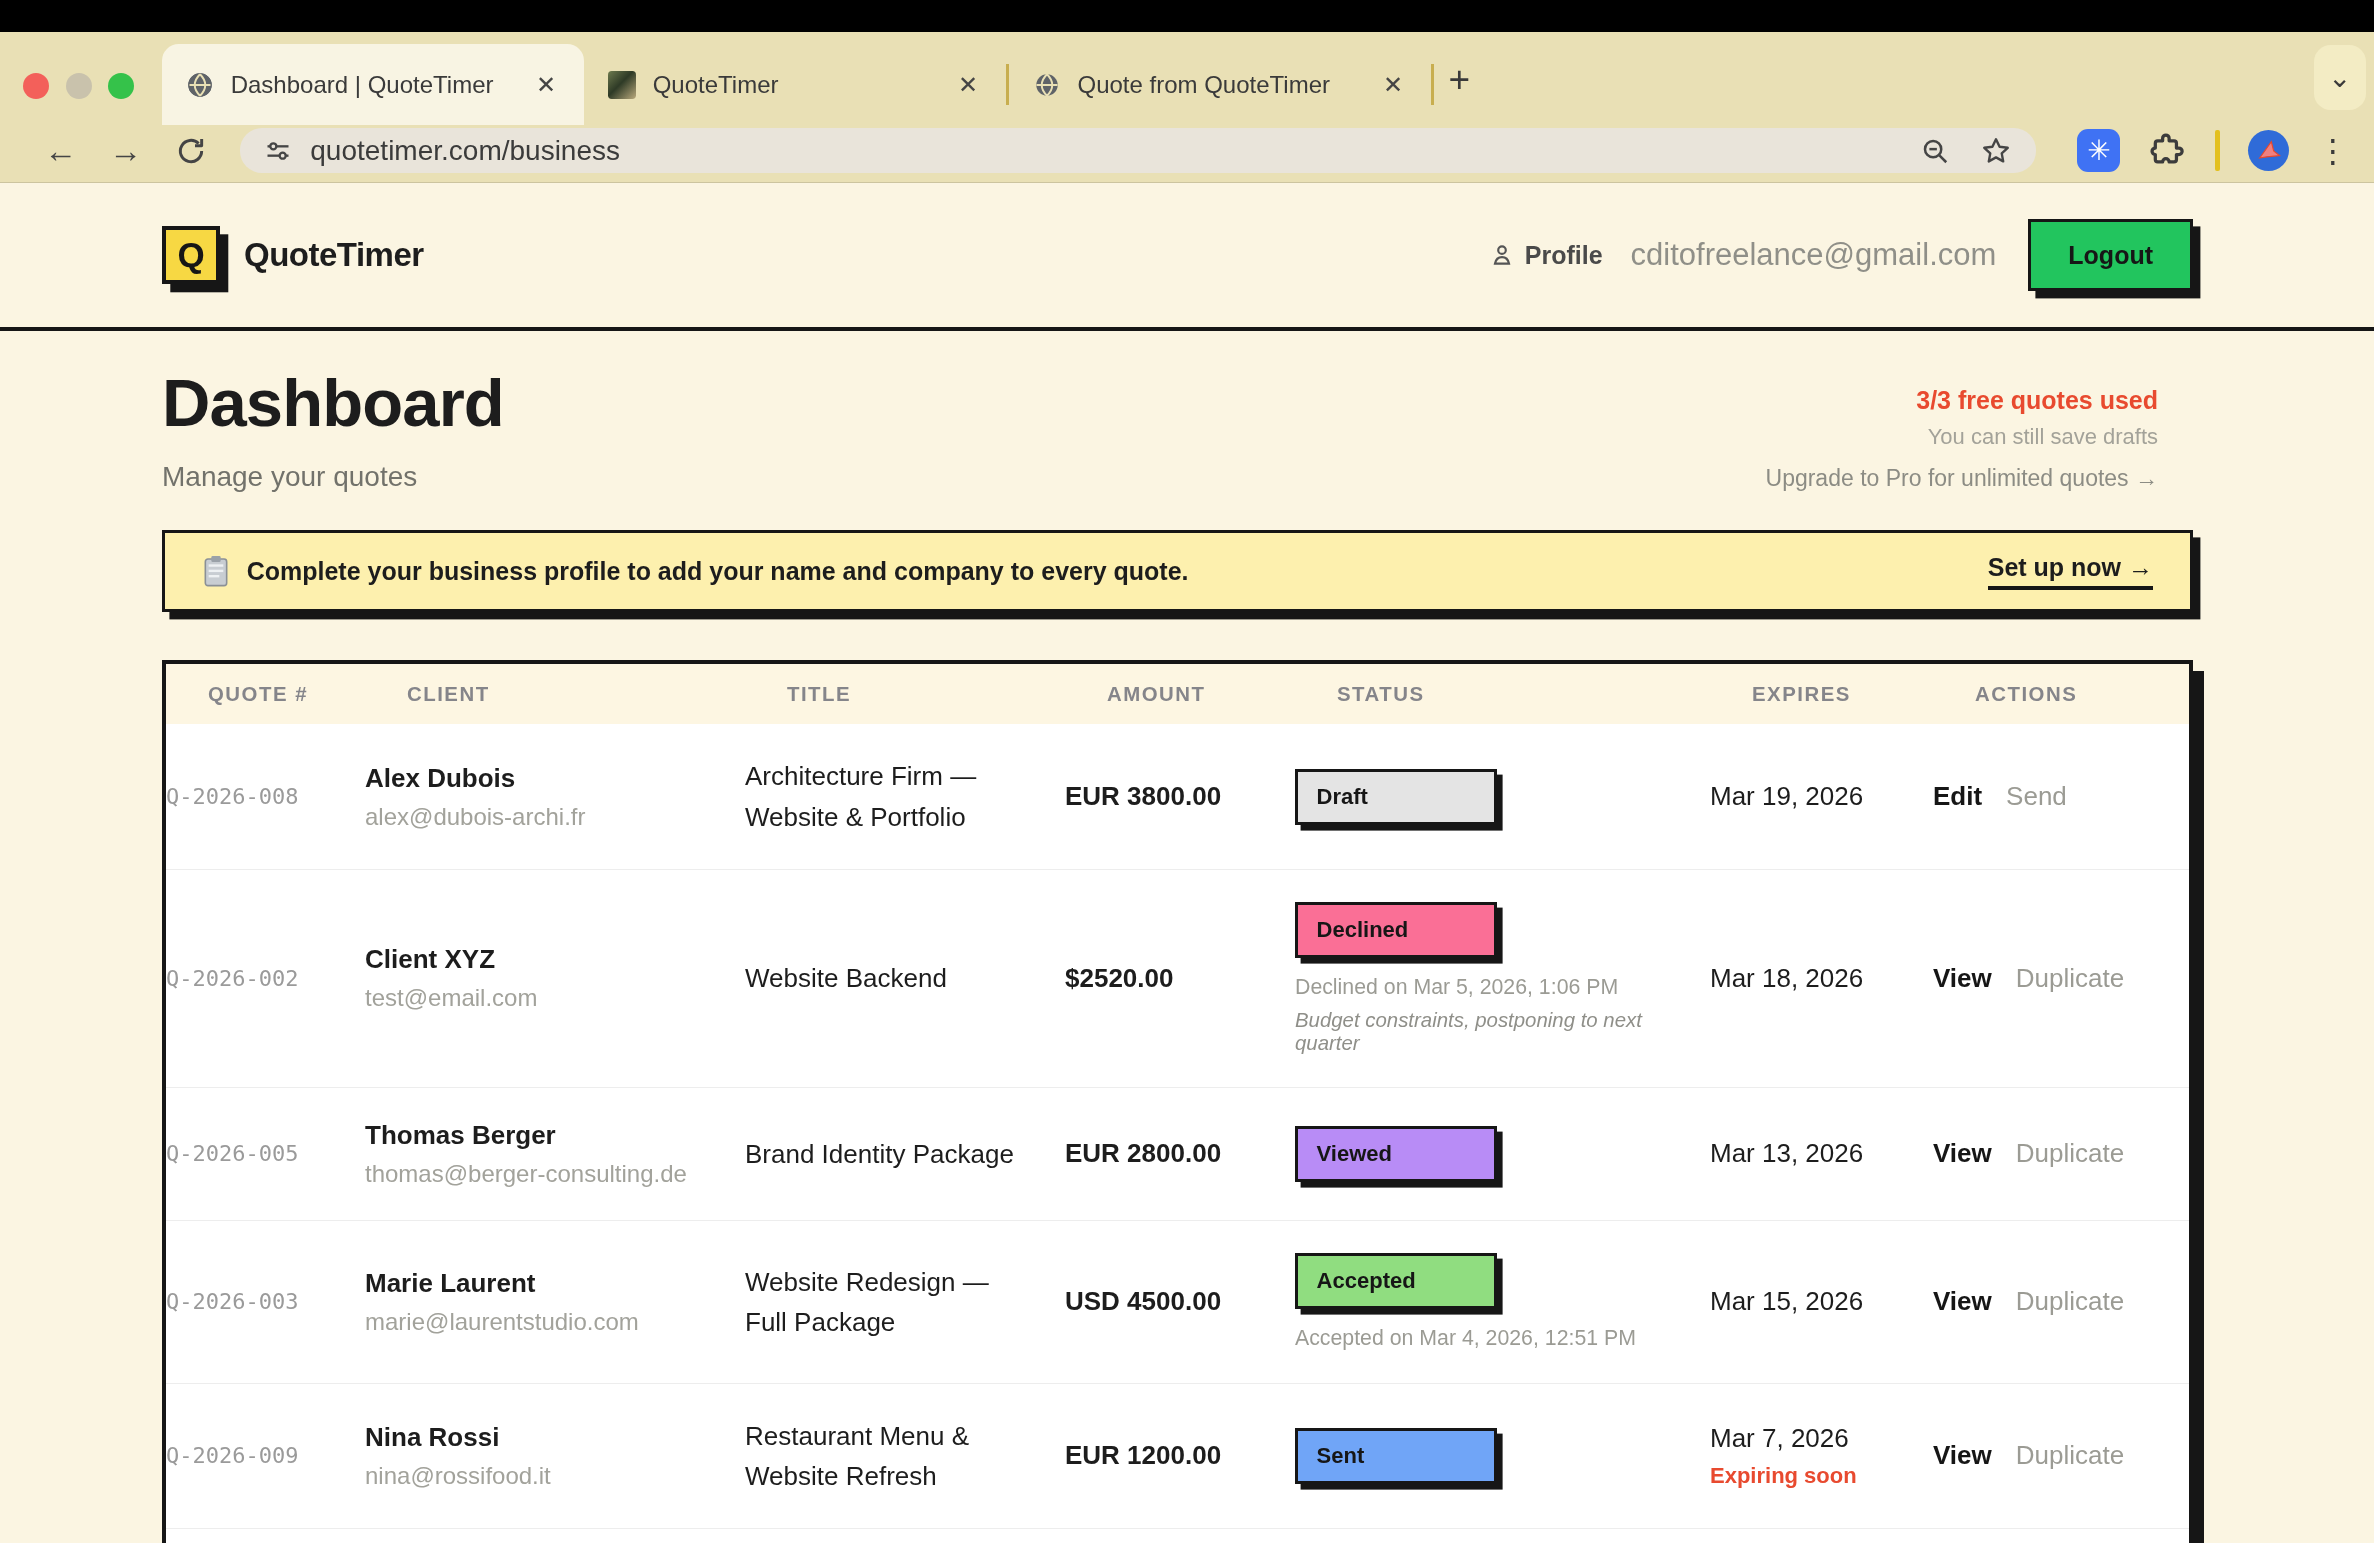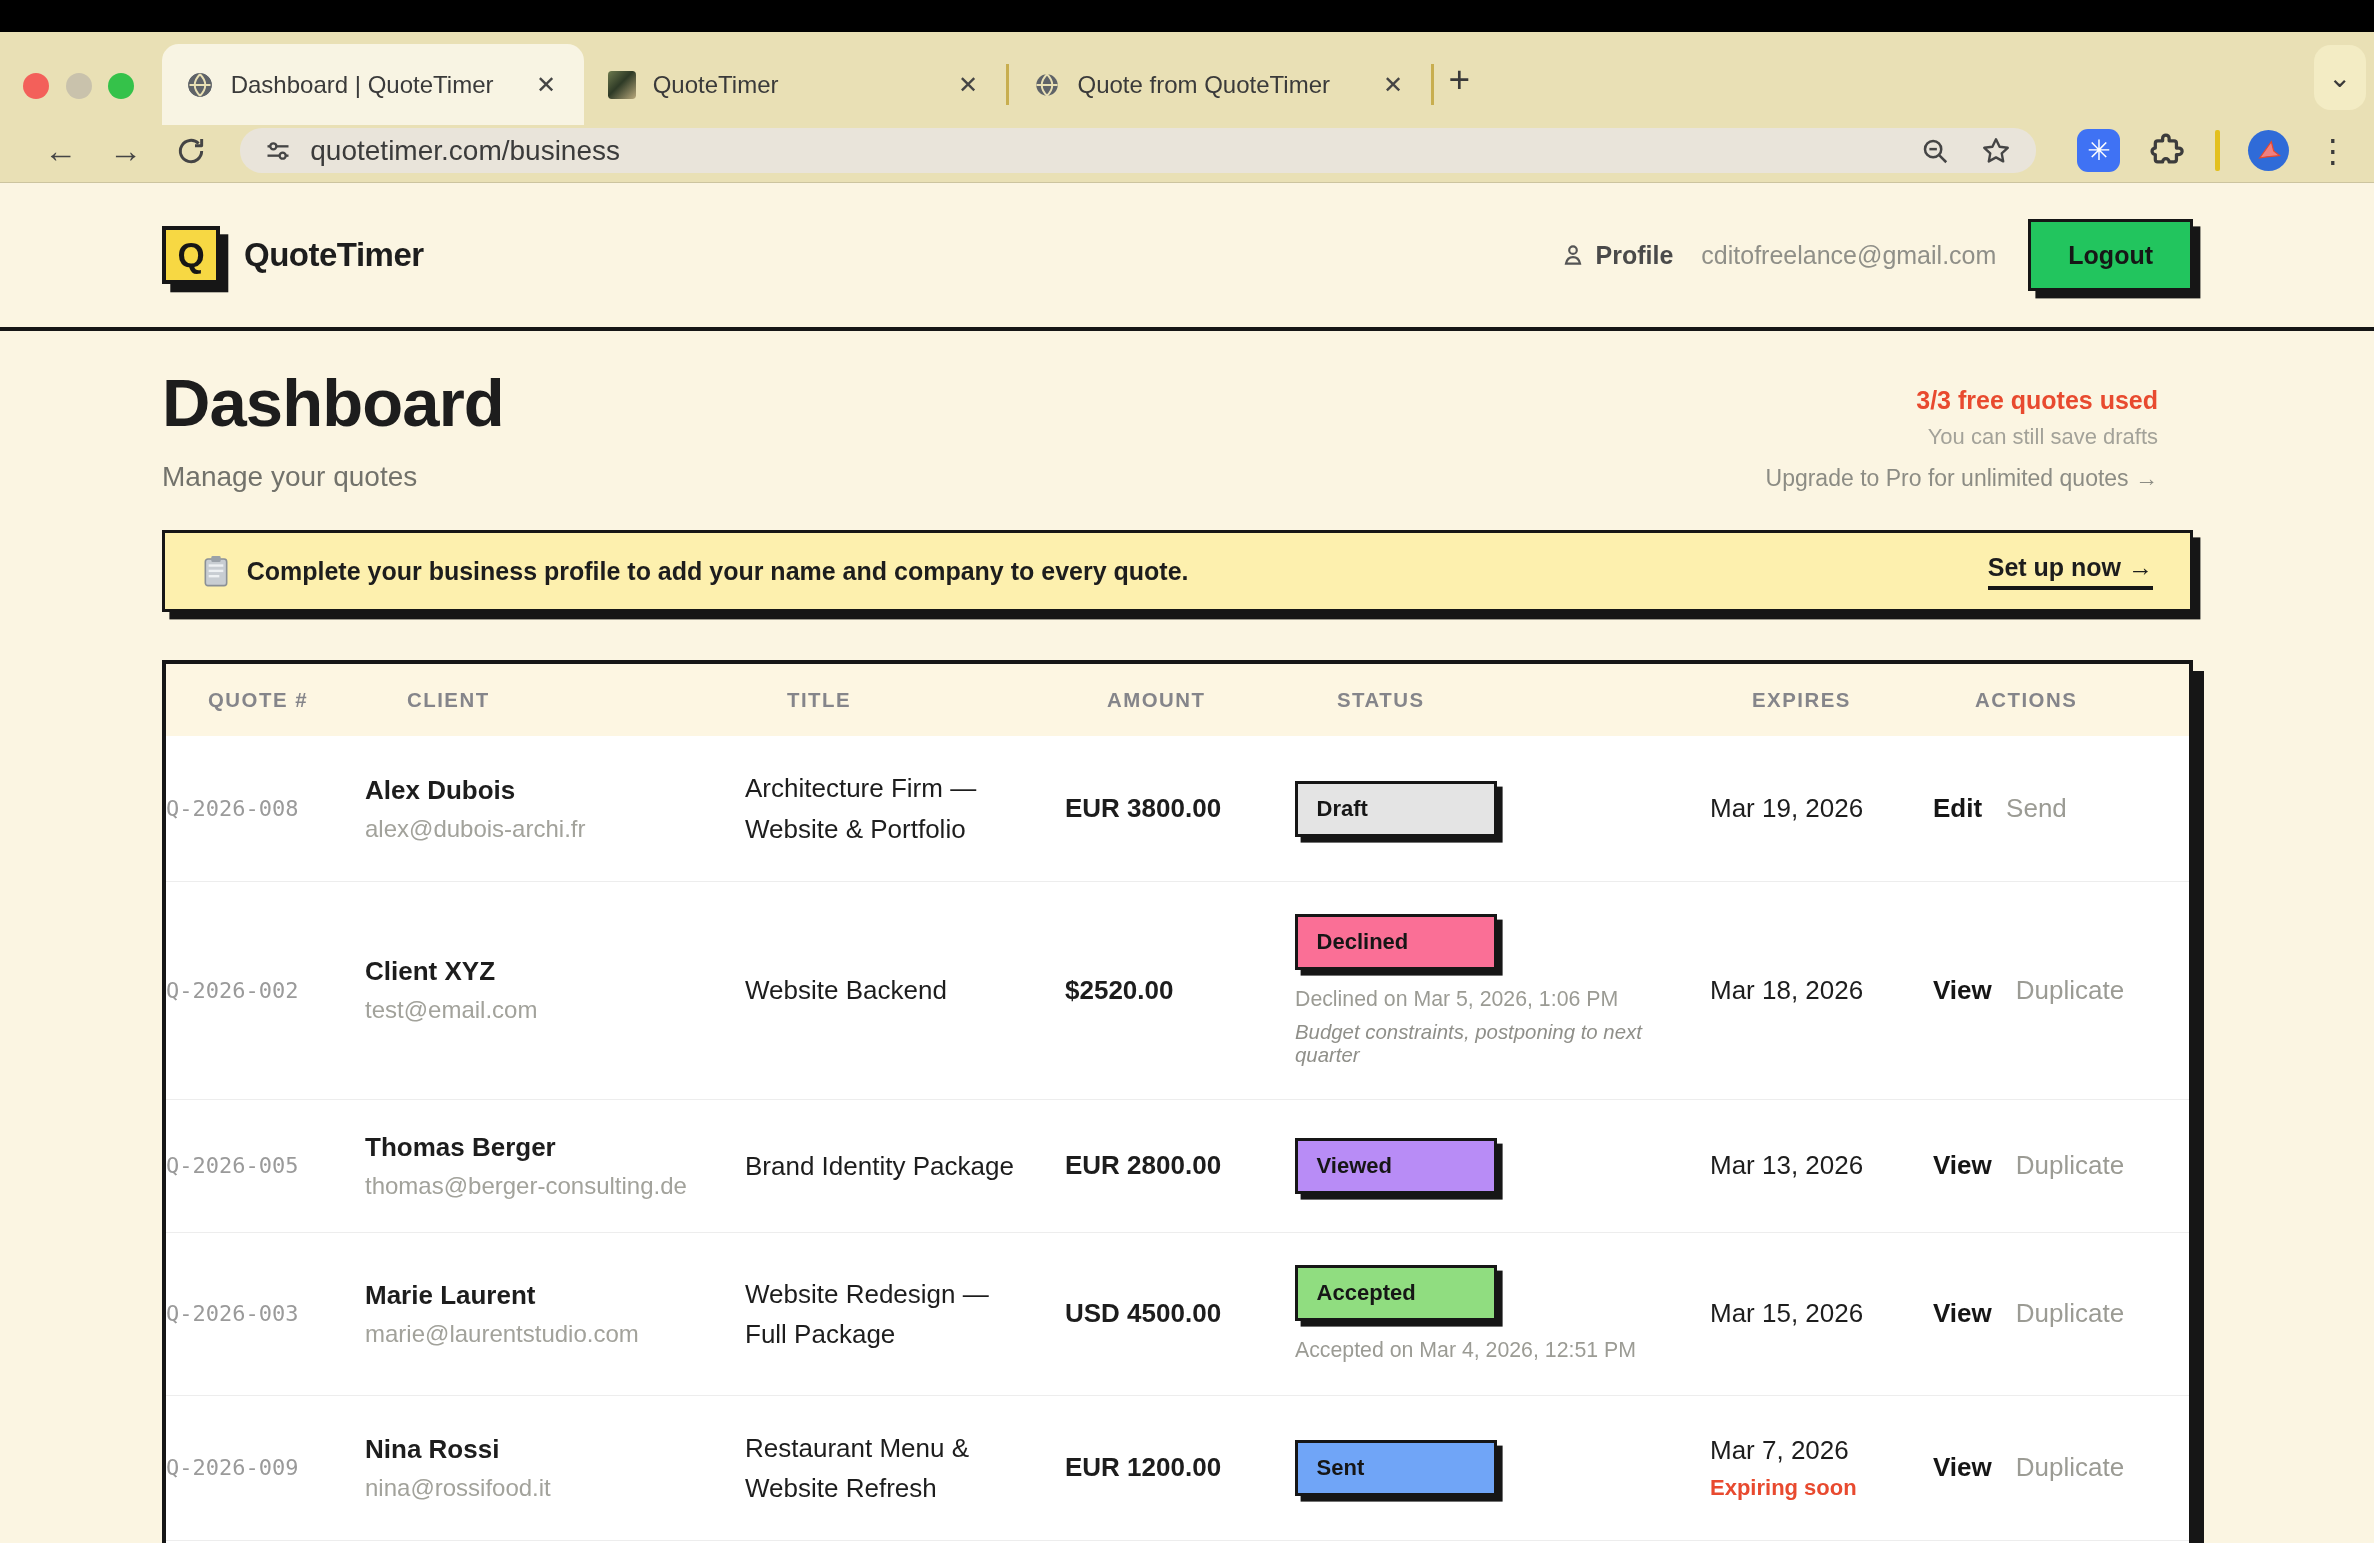--- a/index.html
+++ b/index.html
@@ -49,21 +49,21 @@
   .container { width:2031px; margin-left:162px; }
   .site-header { border-bottom:4.6px solid #161616; }
   .site-header .container { height:144px; display:flex; align-items:center; justify-content:space-between; }
   .brand { display:flex; align-items:center; gap:24px; }
   .logo-box { width:58px; height:58px; background:#f7d843; border:4.6px solid #161616;
               box-shadow:8.3px 8.3px 0 #161616; display:flex; align-items:center; justify-content:center;
               font-size:35px; font-weight:bold; color:#161616; }
   .brand-name { font-size:33px; font-weight:bold; letter-spacing:-0.5px; }
   .header-right { display:flex; align-items:center; }
   .profile { display:flex; align-items:center; gap:9.3px; font-size:25px; font-weight:bold; color:#4a4a4a; }
-  .email { font-size:25px; color:#8f8f88; margin-left:28px; }
+  .email { font-size:31px; color:#8f8f88; margin-left:28px; }
   .logout-btn { margin-left:32px; background:#22c55e; border:3.7px solid #161616; box-shadow:7.4px 7.4px 0 #161616;
                 font-size:25px; font-weight:bold; padding:18.6px 37px; color:#161616; }
 
   .dash-head { display:flex; justify-content:space-between; margin-top:33px; }
   .page-title { font-size:67px; font-weight:bold; letter-spacing:-0.9px; }
   .page-sub { font-size:28px; color:#72726b; margin-top:20.4px; }
   .dash-right { display:flex; align-items:flex-start; margin-top:22px; }
   .quota-block { text-align:right; margin-right:35px; }
   .quota-used { font-size:25px; font-weight:bold; color:#e84a2f; }
   .quota-note { font-size:22px; color:#a3a299; margin-top:9.3px; }
@@ -73,21 +73,21 @@
 
   .setup-banner { margin-top:37px; background:#fdf0ae; border:3.7px solid #161616; box-shadow:7.4px 7.4px 0 #161616;
                   height:82px; display:flex; align-items:center; padding:0 37px; }
   .banner-text { font-size:25px; font-weight:bold; margin-left:16.7px; flex:1; }
   .banner-link { font-size:25px; font-weight:bold; border-bottom:4.6px solid #161616; padding-bottom:3.7px; }
 
   
   .quotes-table { margin-top:48px; background:#fff; border:4.6px solid #161616; box-shadow:11px 11px 0 #161616; }
   .grid-cols { display:grid; grid-template-columns:199px 380px 320px 230px 415px 223px 1fr;
                padding-left:42px; align-items:center; }
-  .thead { background:#fdf6e2; height:72px; }
+  .thead { background:#fdf6e2; height:60px; }
   .thead > div { font-size:20.4px; font-weight:bold; letter-spacing:1.5px; color:#85858a; }
   .trow { padding:32px 0; }
   .trow + .trow { border-top:1.9px solid #ededed; }
   .c-quote { font-family:"DejaVu Sans Mono",monospace; font-size:22px; color:#9a9a9a; }
   .client-name { font-size:26px; font-weight:bold; }
   .client-email { font-size:24px; color:#a2a29b; margin-top:9px; }
   .c-title { font-size:26px; line-height:1.55; padding-right:39px; }
   .c-amount { font-size:26px; font-weight:bold; }
   .c-status { align-self:center; padding-right:22px; }
   .badge { width:202px; border:3.7px solid #161616; box-shadow:5.6px 5.6px 0 #161616;

